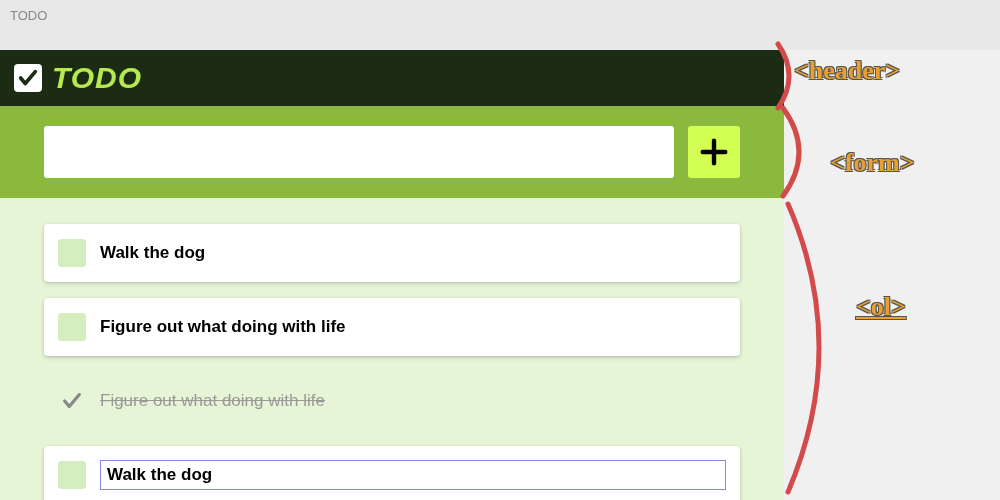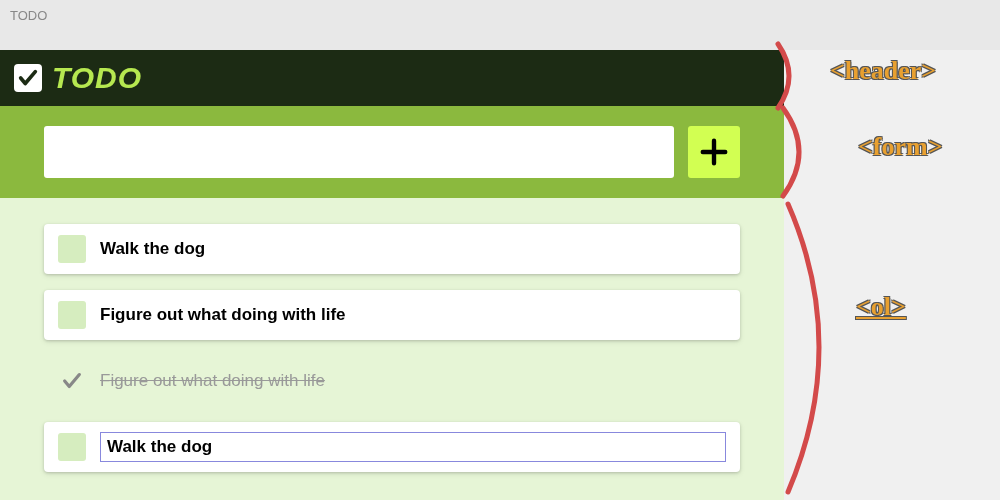--- a/index.html
+++ b/index.html
@@ -98,21 +98,21 @@
       padding: 26px 44px;
       list-style: none;
       display: flex;
       flex-direction: column;
       gap: 16px;
     }
     .todo-item {
       background: #fff;
       border-radius: 4px;
       box-shadow: 0 1px 3px rgba(0,0,0,0.18), 0 2px 6px rgba(0,0,0,0.08);
-      height: 50px;
+      height: 58px;
       display: flex;
       align-items: center;
       padding: 0 14px;
       gap: 14px;
     }
     .todo-item.completed {
       background: transparent;
       box-shadow: none;
     }
     .todo-checkbox {
@@ -160,22 +160,22 @@
     }
     
     .annotation {
       position: absolute;
       font-family: "Comic Sans MS", "Marker Felt", cursive;
       font-size: 26px;
       font-weight: 700;
       color: #e8a030;
       text-shadow: 1px 1px 0 #555, -1px 1px 0 #555, 1px -1px 0 #555, -1px -1px 0 #555;
     }
-    .annotation-header { top: 56px; left: 830px; }
-    .annotation-form { top: 132px; left: 830px; margin-left: 28px; }
+    .annotation-header { top: 56px; left: 794px; }
+    .annotation-form { top: 148px; left: 830px; }
     .annotation-ol { top: 292px; left: 856px; text-decoration: underline; }
     .bracket {
       position: absolute;
       pointer-events: none;
     }
   </style>
 </head>
 <body>
 
 <div class="browser-tab">

